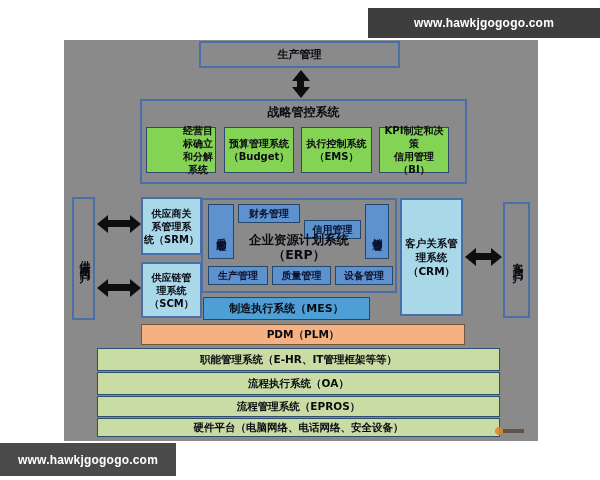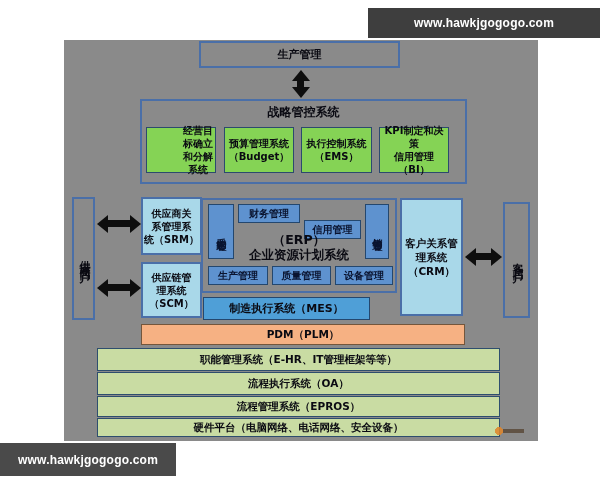--- a/index.html
+++ b/index.html
@@ -165,22 +165,22 @@
     <div class="blue-mod" id="mod-finance">
       <span>财务管理</span>
     </div>
     <div class="blue-mod" id="mod-credit">
       <span>信用管理</span>
     </div>
     <div class="blue-mod" id="mod-sales">
       <span class="vmod">销售管理</span>
     </div>
     <div id="erp-title">
+      <div>企业资源计划系统</div>
       <div>（ERP）</div>
-      <div>企业资源计划系统</div>
     </div>
     <div class="blue-mod" id="mod-production">
       <span>生产管理</span>
     </div>
     <div class="blue-mod" id="mod-quality">
       <span>质量管理</span>
     </div>
     <div class="blue-mod" id="mod-equipment">
       <span>设备管理</span>
     </div>

